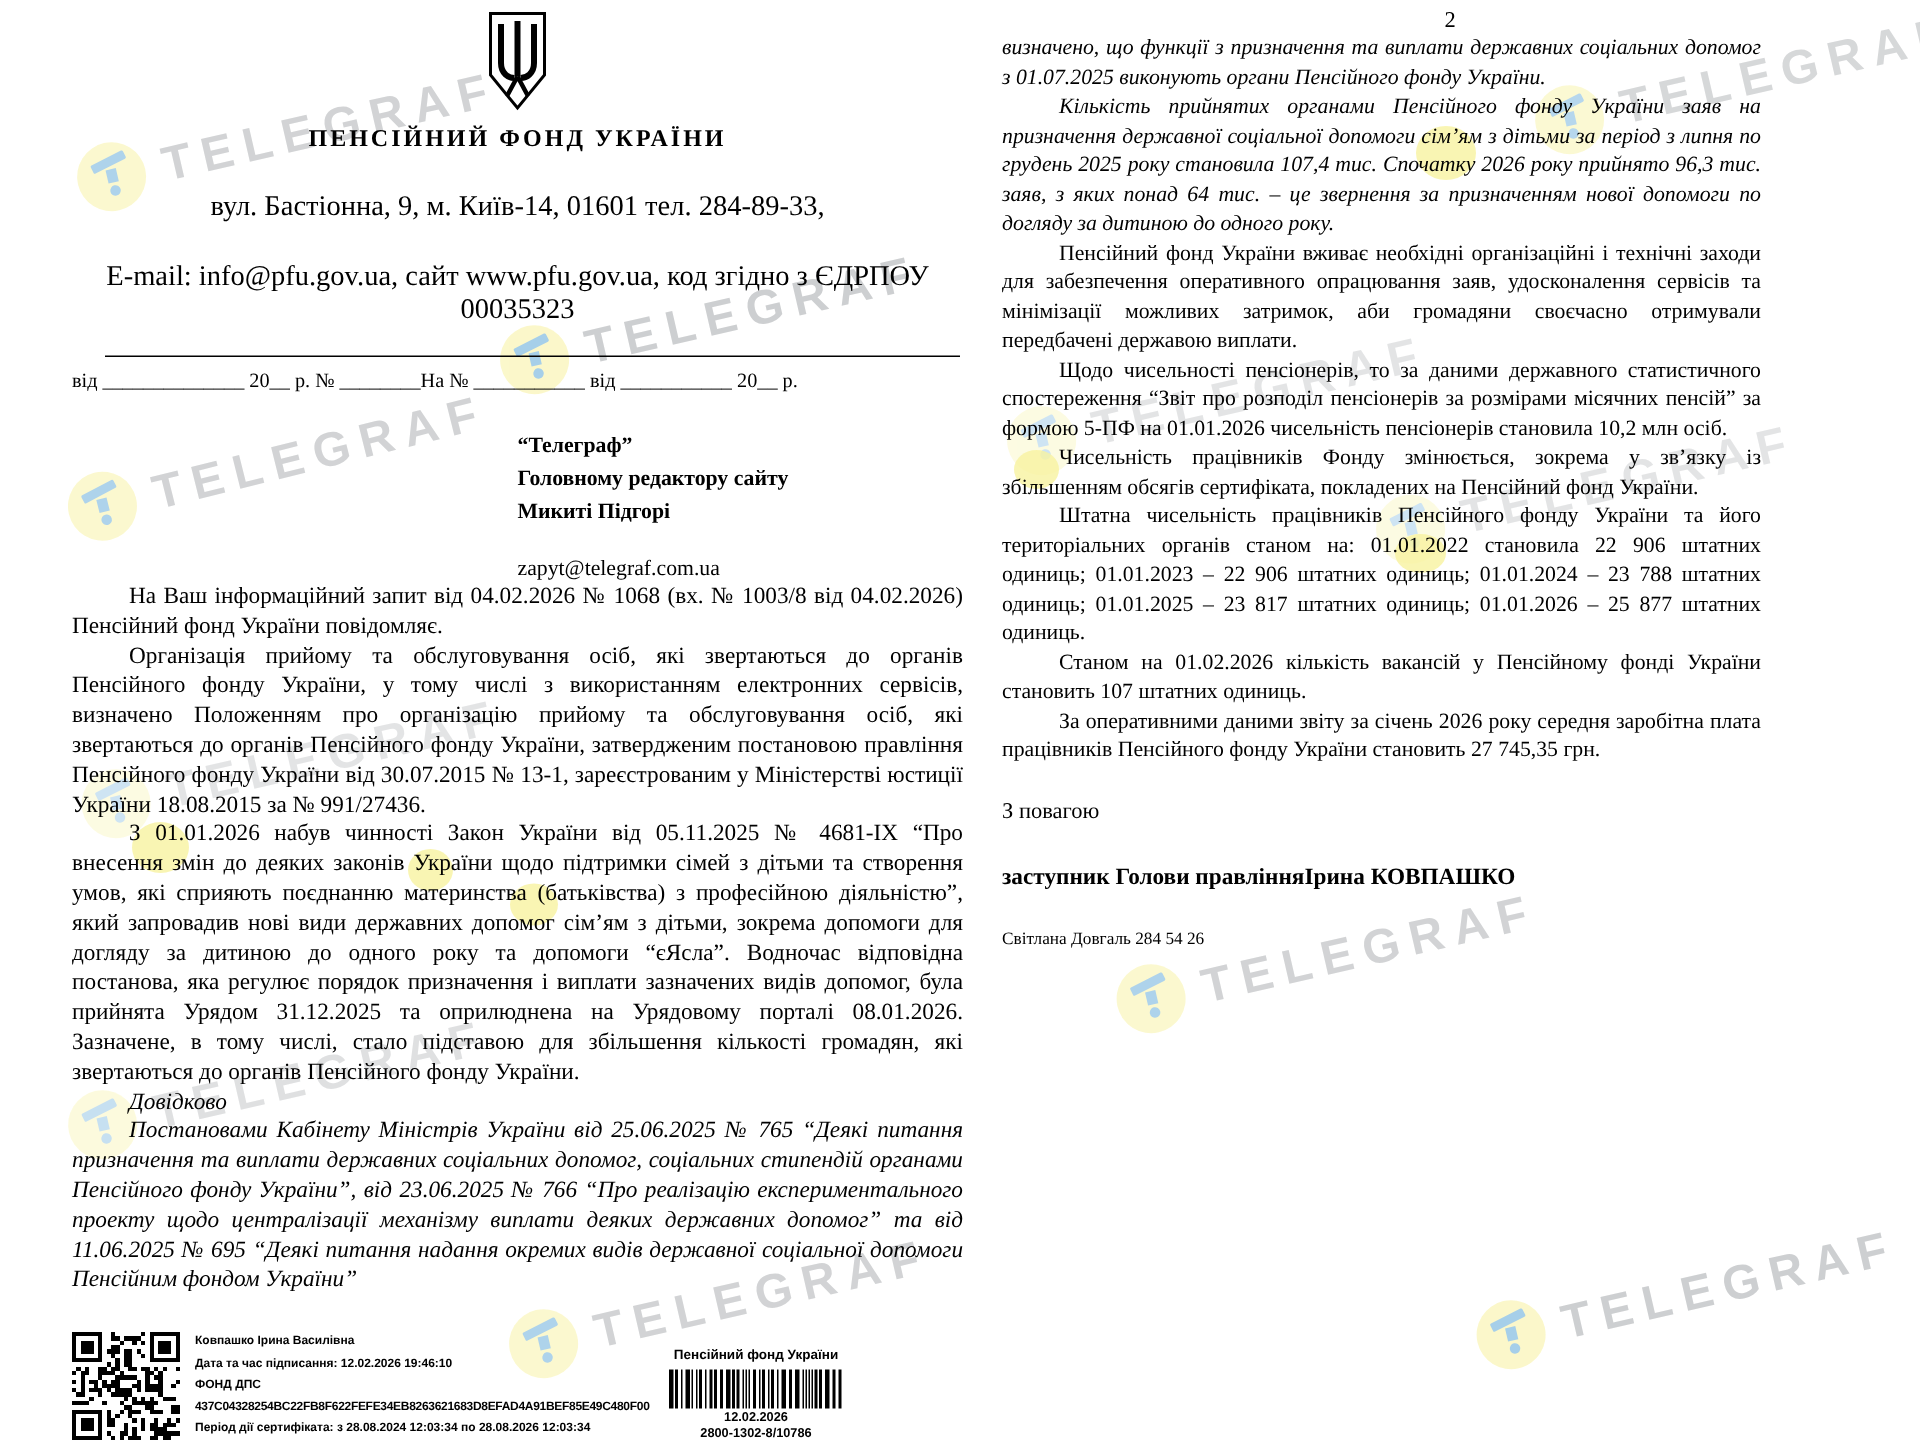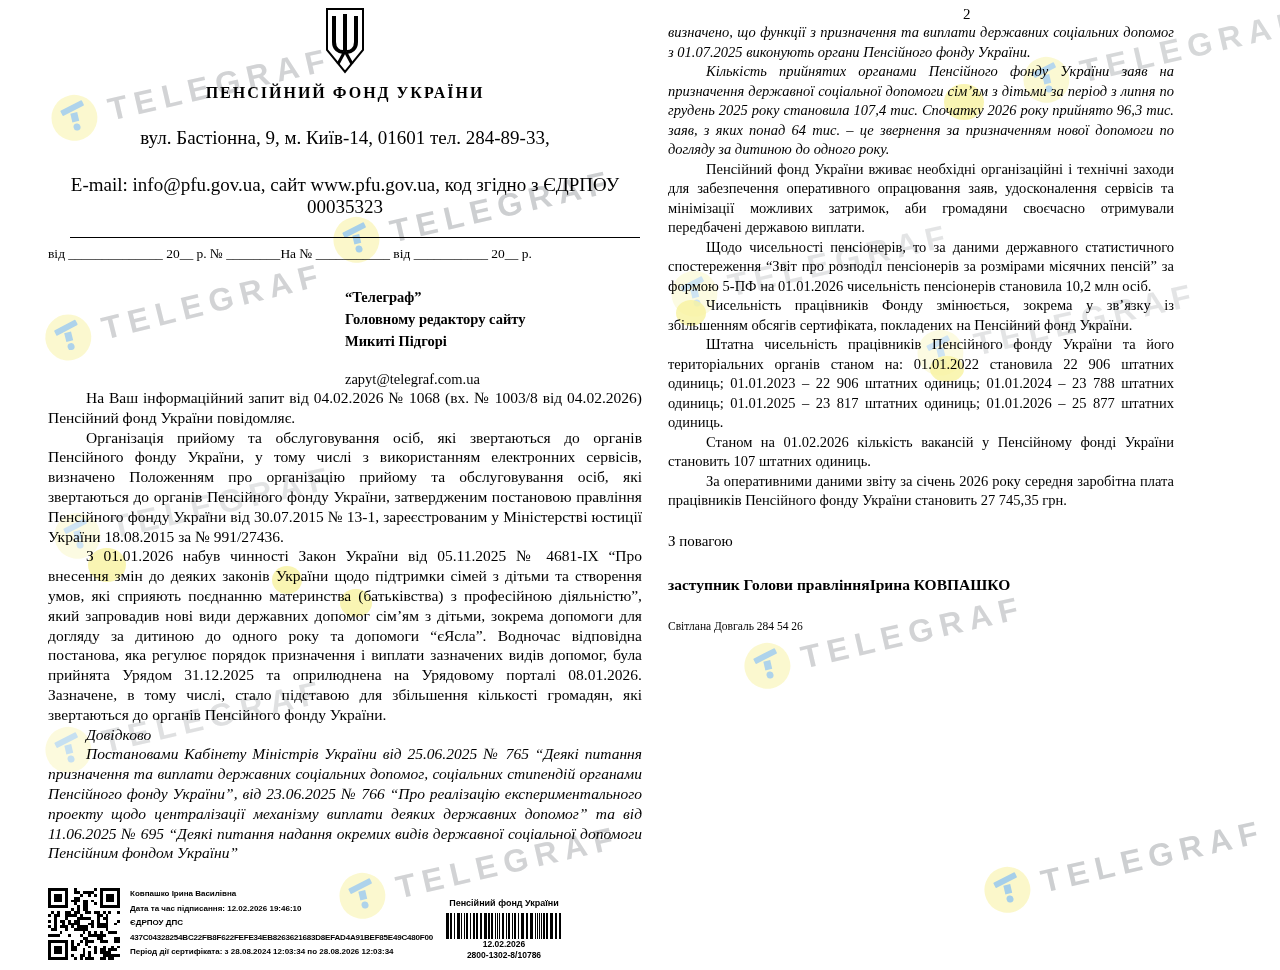--- a/index.html
+++ b/index.html
@@ -396,21 +396,21 @@
           <rect x="18" y="0" width="7" height="7" fill="#000"></rect>
           <rect x="19" y="1" width="5" height="5" fill="#fff"></rect>
           <rect x="20" y="2" width="3" height="3" fill="#000"></rect>
           <rect x="0" y="18" width="7" height="7" fill="#000"></rect>
           <rect x="1" y="19" width="5" height="5" fill="#fff"></rect>
           <rect x="2" y="20" width="3" height="3" fill="#000"></rect>
         </svg>
       <div class="scol">
         <div>Ковпашко Ірина Василівна</div>
         <div>Дата та час підписання: 12.02.2026 19:46:10</div>
-        <div>ЄДРПОУ ДПС</div>
+        <div>ФОНД ДПС</div>
         <div class="nowrap">437C04328254BC22FB8F622FEFE34EB8263621683D8EFAD4A91BEF85E49C480F00</div>
         <div>Період дії сертифіката: з 28.08.2024 12:03:34 по 28.08.2026 12:03:34</div>
       </div>
       <div class="sbar">
         <div class="sorg">Пенсійний фонд України</div>
         <div id="bars" class="bars">
             <span style="width: 3px; margin-right: 1px;"></span>
             <span style="width: 2px; margin-right: 2px;"></span>
             <span style="width: 1px; margin-right: 2px;"></span>
             <span style="width: 3px; margin-right: 1px;"></span>

